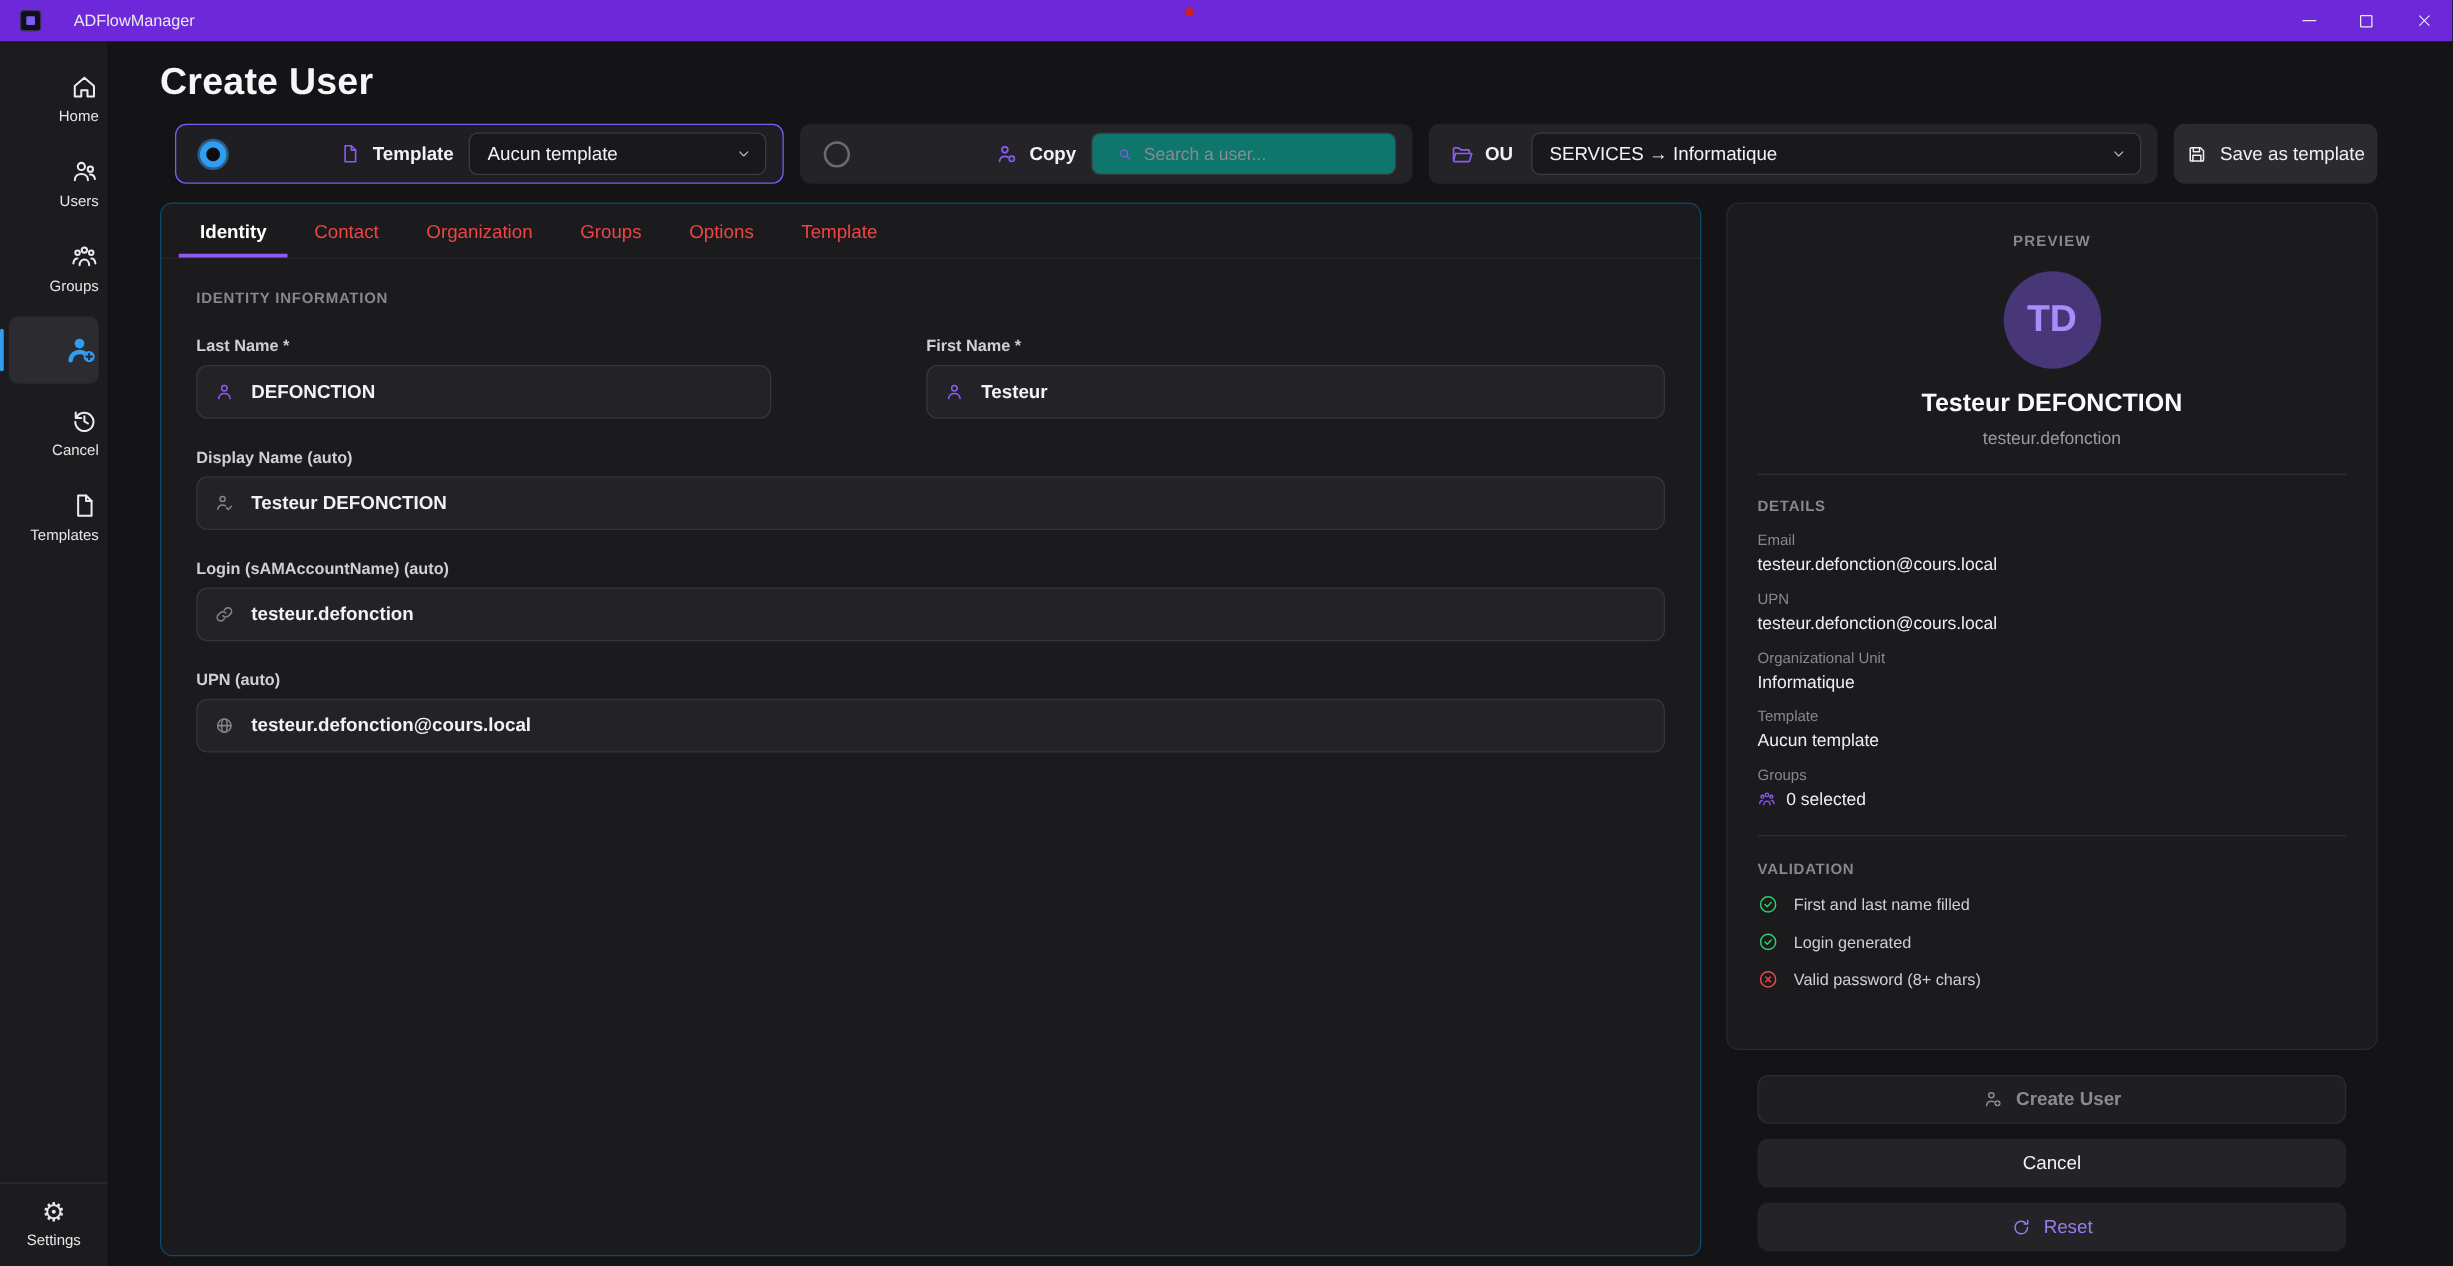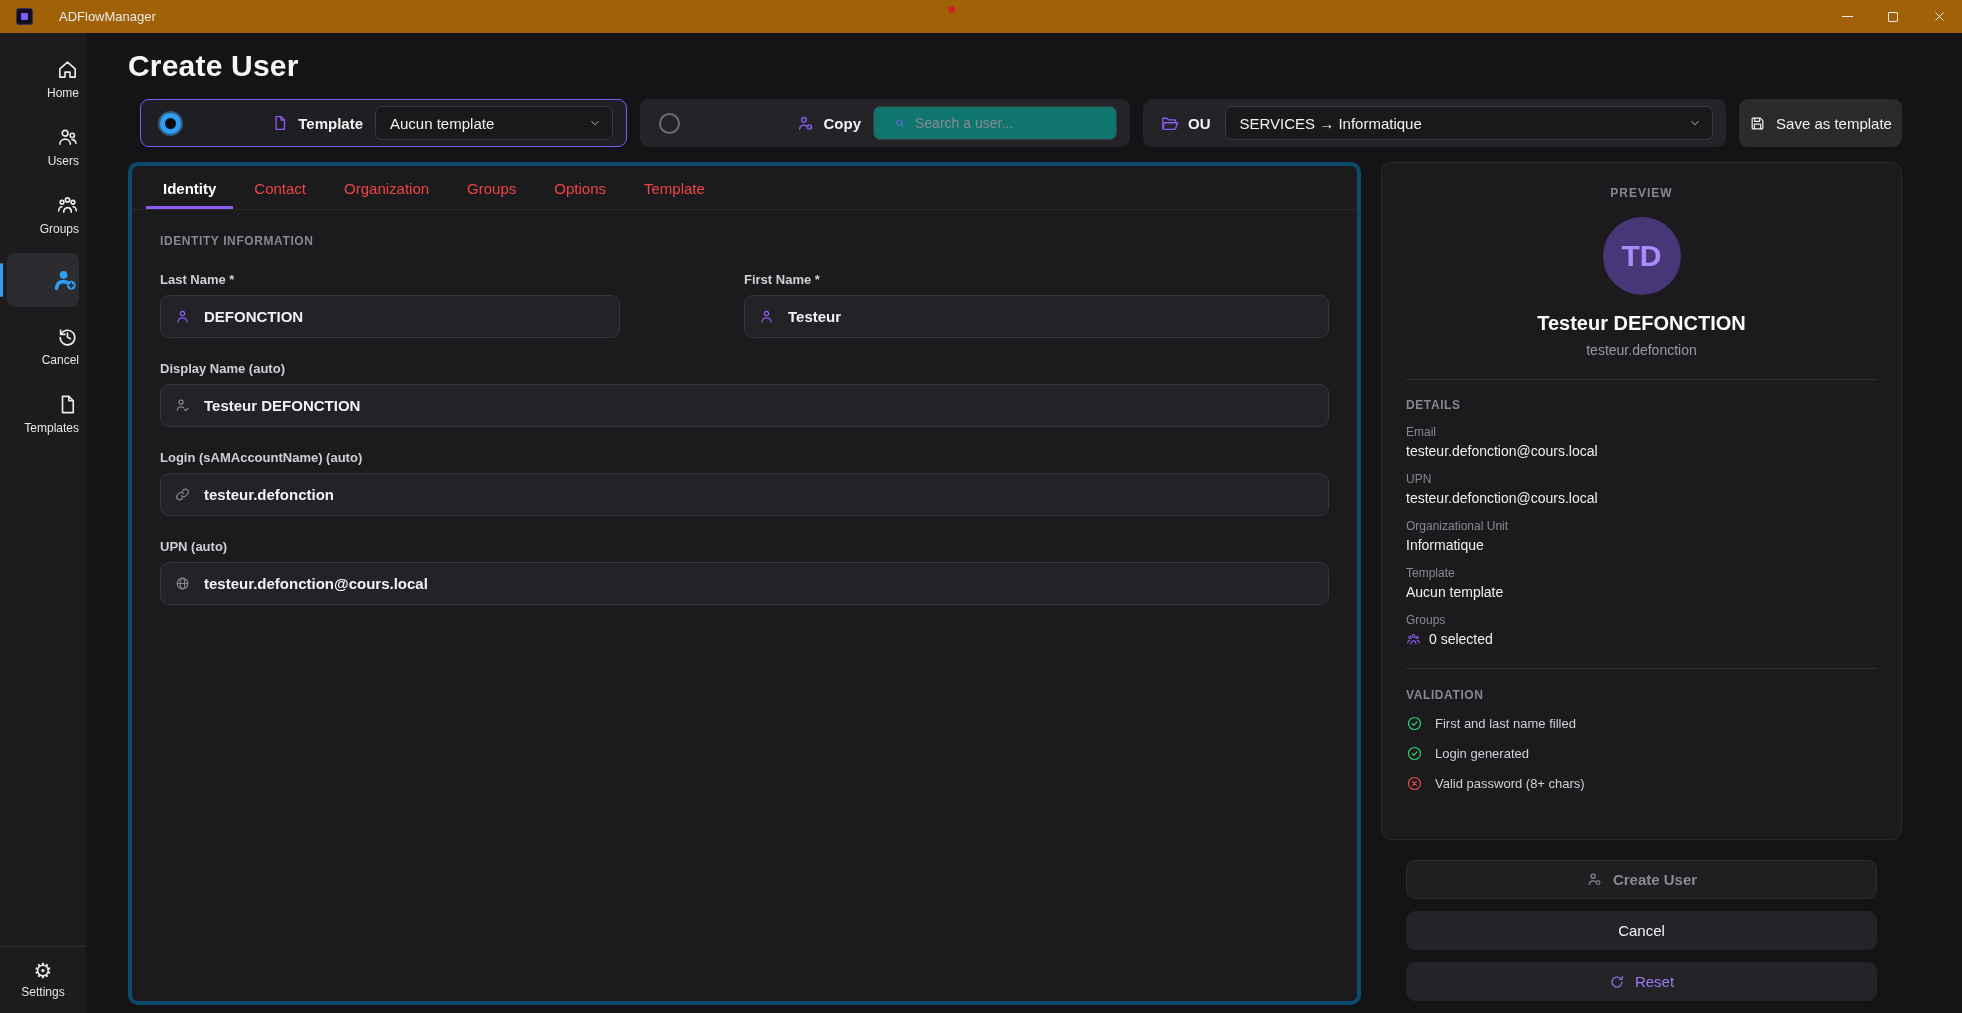--- a/index.html
+++ b/index.html
@@ -6,21 +6,21 @@
   html,body { width:1962px; height:1013px; overflow:hidden; }
   body {
     font-family:"Liberation Sans", sans-serif;
     background:#141416; color:#f2f2f4;
     display:flex; flex-direction:column;
   }
   svg { display:block; }
   .ic { stroke:currentColor; fill:none; stroke-width:1.7; stroke-linecap:round; stroke-linejoin:round; }
 
   
-  .titlebar { height:33px; background:#a16207; display:flex; align-items:center; position:relative; flex:0 0 auto; }
+  .titlebar { height:33px; background:#6d28d9; display:flex; align-items:center; position:relative; flex:0 0 auto; }
   .app-icon { width:17px; height:17px; margin-left:16px; border-radius:3px; background:#120f1c; border:1px solid #3a2f57; display:flex; align-items:center; justify-content:center; }
   .app-icon i { width:7px; height:7px; background:#7b5cf6; border-radius:1px; display:block; }
   .app-title { margin-left:26px; font-size:13px; color:#e9e9eb; }
   .rec-dot { position:absolute; left:948px; top:6px; width:7px; height:7px; border-radius:50%; background:#cf2020; }
   .win-controls { margin-left:auto; display:flex; height:100%; }
   .win-btn { width:46px; height:100%; display:flex; align-items:center; justify-content:center; color:#eceaee; }
   .min-glyph { width:11px; height:0; border-top:1.4px solid #eceaee; display:block; }
   .max-glyph { width:10px; height:10px; border:1.4px solid #eceaee; border-radius:1px; display:block; }
 
   
@@ -56,21 +56,21 @@
   .tpl-select { width:238px; }
   .ou-select { flex:1; }
   .search-box { width:244px; height:34px; background:#0f766e; border:1px solid #3a3a40; border-radius:7px; display:flex; align-items:center; padding:0 20px; gap:9px; }
   .search-box input { flex:1; background:transparent; border:none; outline:none; color:#e6e6e8; font-size:14px; font-family:inherit; }
   .search-box input::placeholder { color:#8a8a92; }
   .save-tpl-btn { width:163px; background:#2b2b2e; border:none; border-radius:9px; display:flex; align-items:center; justify-content:center; gap:10px; font-size:15px; color:#f0f0f2; font-family:inherit; cursor:default; }
 
   
   .content-row { display:flex; gap:20px; flex:1; margin-top:15px; min-height:0; }
 
-  .form-panel { flex:1; background:#1b1b1e; border:4px solid #0c4a6e; border-radius:10px; display:flex; flex-direction:column; overflow:hidden; }
+  .form-panel { flex:1; background:#1b1b1e; border:1px solid #0c4a6e; border-radius:10px; display:flex; flex-direction:column; overflow:hidden; }
   .tabs { display:flex; gap:4px; padding:2px 14px 0; border-bottom:1px solid #2a2a2e; flex:0 0 auto; }
   .tab { padding:12px 17px 9px; font-size:15px; color:#ef4444; border-bottom:3px solid transparent; cursor:default; }
   .tab.active { color:#ffffff; font-weight:700; border-bottom-color:#8b5cf6; }
   .form-body { padding:24px 28px; }
   .section-label { font-size:12px; font-weight:700; letter-spacing:.6px; color:#87878f; }
   .grid2 { display:grid; grid-template-columns:460px 1fr; column-gap:124px; margin-top:24px; }
   .field-label { font-size:13px; font-weight:600; color:#cfcfd4; margin-bottom:8px; }
   .input { height:43px; background:#232327; border:1px solid #35353b; border-radius:9px; display:flex; align-items:center; gap:13px; padding:0 13px; font-size:15px; font-weight:700; color:#f2f2f4; }
   .input .fic { color:#8b5cf6; flex:0 0 auto; }
   .input.auto .fic { color:#84848c; }

